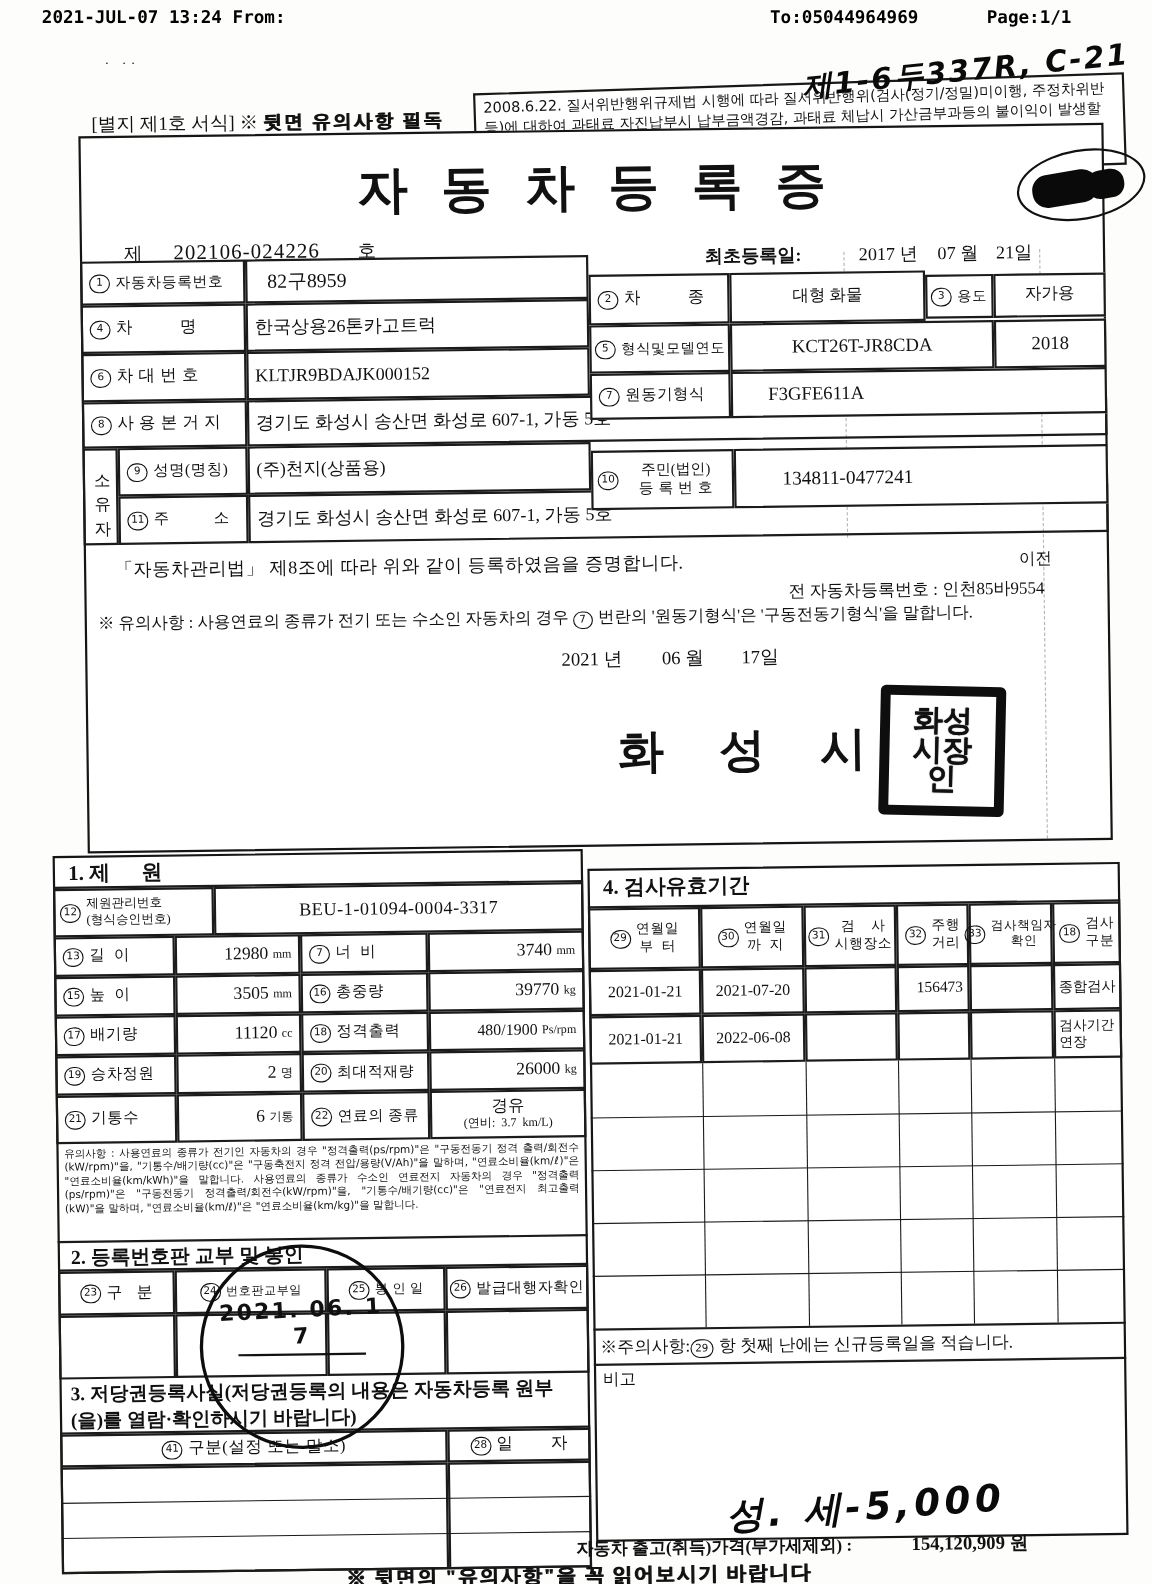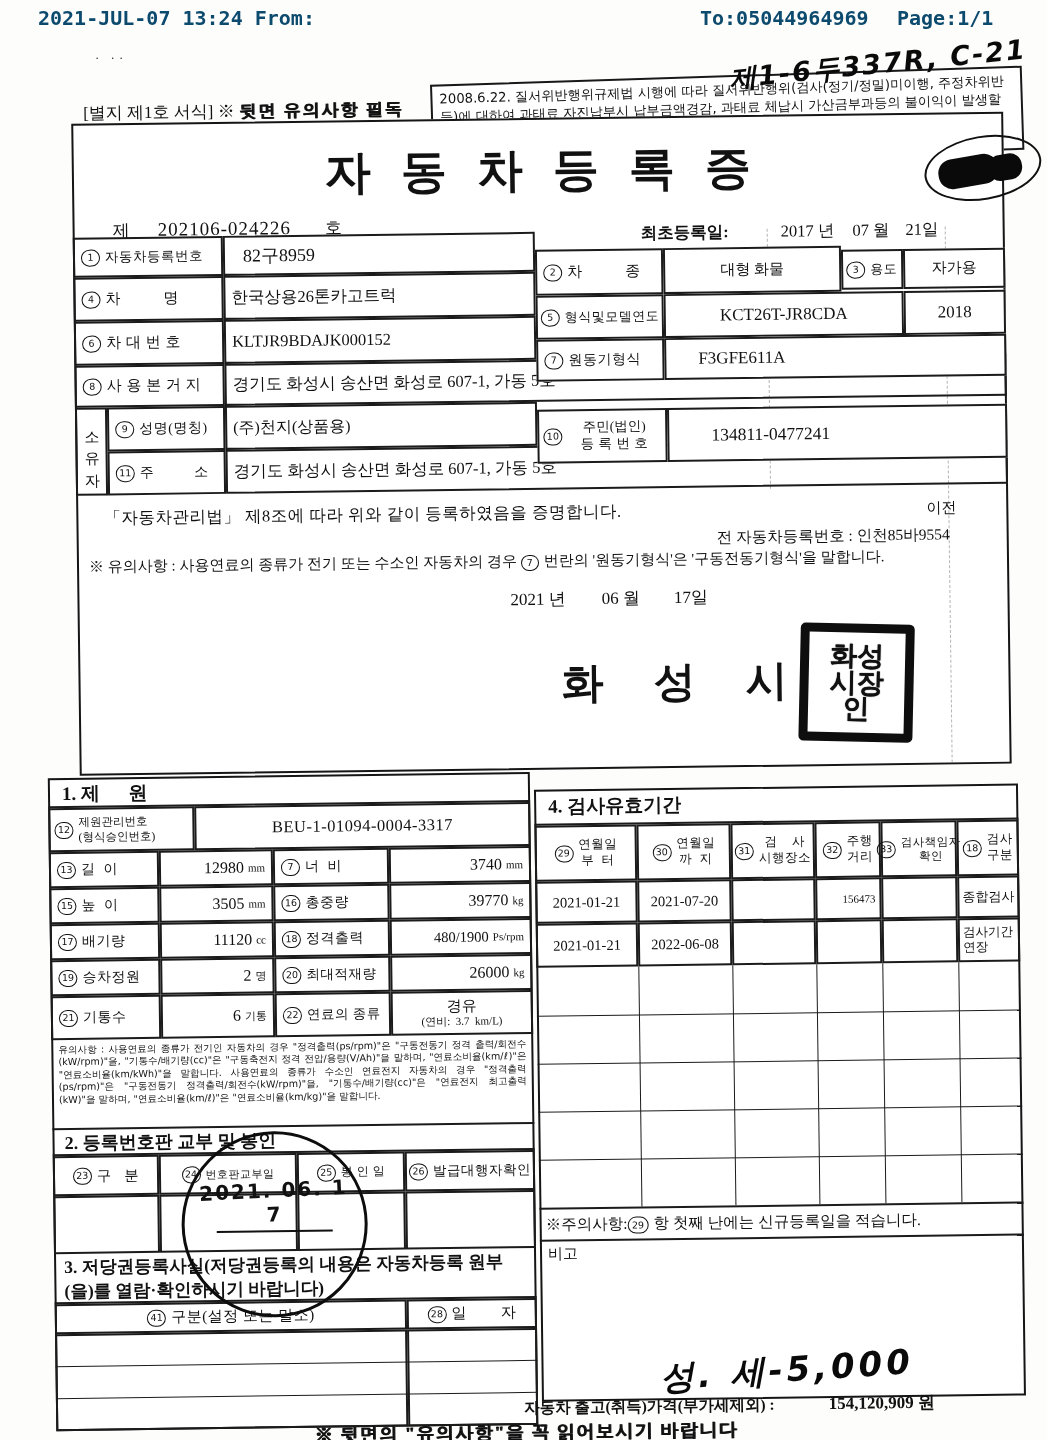--- a/index.html
+++ b/index.html
@@ -1,21 +1,21 @@
 <!DOCTYPE html>
 <html><head>
 <meta charset="utf-8">
 <style>
   html,body{margin:0;padding:0}
   body{width:1047px;height:1440px;background:#fdfdfc;overflow:hidden;position:relative;
        font-family:"Liberation Serif","DejaVu Serif",serif;color:#111}
   .abs{position:absolute;box-sizing:border-box}
   .scan{position:absolute;left:0;top:0;width:1047px;height:1440px;
         transform:rotate(-0.75deg);transform-origin:520px 180px}
-  .fax{font-family:"DejaVu Sans Mono",monospace;font-weight:bold;font-size:20px;color:#0c4a6e}
+  .fax{font-family:"DejaVu Sans Mono",monospace;font-weight:bold;font-size:16px;color:#000000}
   .cell{position:absolute;box-sizing:border-box;border:2px solid #1b1b1b;
         display:flex;align-items:center;padding:2px 6px;font-size:15px;line-height:1.15}
   .cv{justify-content:center;text-align:center}
   .circ{display:inline-flex;align-items:center;justify-content:center;flex:none;
         min-width:15px;height:15px;border:1.3px solid #111;border-radius:9px;
         font-size:9.5px;line-height:1;margin-right:5px;padding:0 1px;
         font-family:"DejaVu Sans",sans-serif}
   .lbl{white-space:pre;letter-spacing:.5px}
   .box{position:absolute;box-sizing:border-box;border:2.5px solid #151515}
   .hline{position:absolute;height:0;border-top:1.8px solid #1b1b1b}
@@ -356,21 +356,21 @@
       <span class="circ">18</span>
       <span style="display:flex;flex-direction:column;font-size:12.5px;line-height:1.25">
         <span class="lbl">검사</span>
         <span class="lbl">구분</span>
       </span>
     </div>
 
   <div class="cell cv" style="left:526px;top:882px;width:102px;height:42px;font-size:14.5px;padding:2px 1px">2021-01-21</div>
   <div class="cell cv" style="left:628px;top:882px;width:94px;height:42px;font-size:14.5px;padding:2px 1px">2021-07-20</div>
   <div class="cell" style="left:722px;top:882px;width:84px;height:42px"></div>
-  <div class="cell" style="left:806px;top:882px;width:66px;height:42px;justify-content:flex-end;font-size:11px;padding:2px 4px">156473</div>
+  <div class="cell" style="left:806px;top:882px;width:66px;height:42px;justify-content:flex-end;font-size:14px;padding:2px 4px">156473</div>
   <div class="cell" style="left:872px;top:882px;width:76px;height:42px"></div>
   <div class="cell cv" style="left:948px;top:882px;width:62px;height:42px;font-size:13px;padding:2px 1px">종합검사</div>
 
   <div class="cell cv" style="left:526px;top:924px;width:102px;height:44px;font-size:14.5px;padding:2px 1px">2021-01-21</div>
   <div class="cell cv" style="left:628px;top:924px;width:94px;height:44px;font-size:14.5px;padding:2px 1px">2022-06-08</div>
   <div class="cell" style="left:722px;top:924px;width:84px;height:44px"></div>
   <div class="cell" style="left:806px;top:924px;width:66px;height:44px"></div>
   <div class="cell" style="left:872px;top:924px;width:76px;height:44px"></div>
   <div class="cell" style="left:948px;top:924px;width:62px;height:44px;font-size:12.5px;padding:2px 3px;line-height:1.2;word-break:break-all">검사기간연장</div>
 

